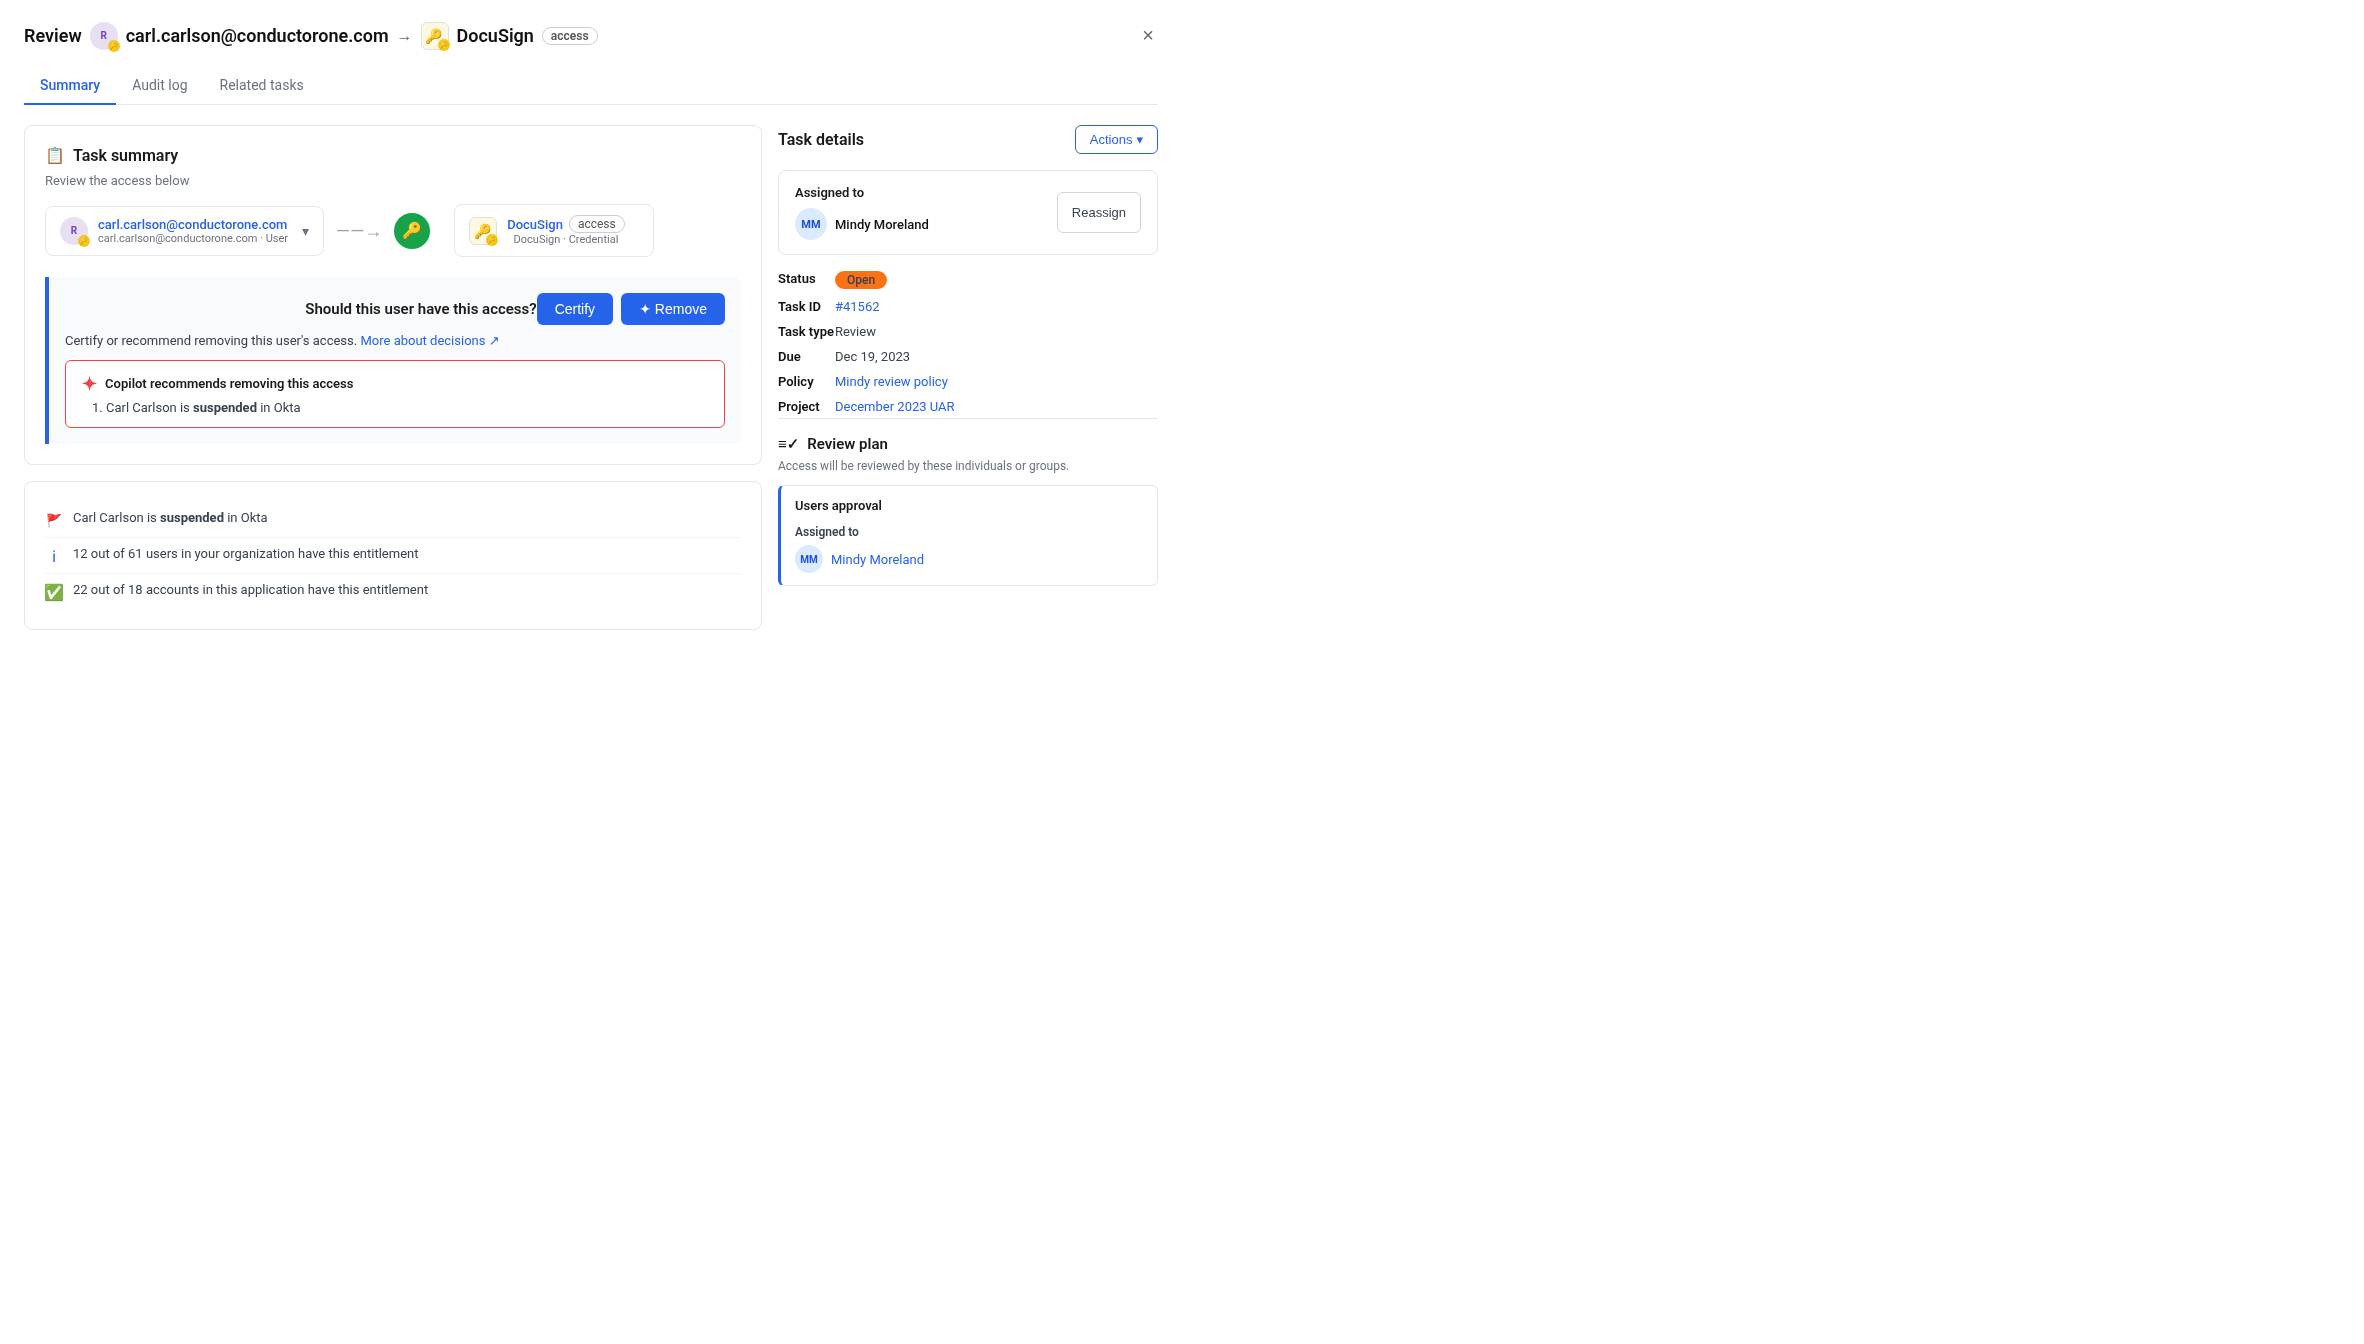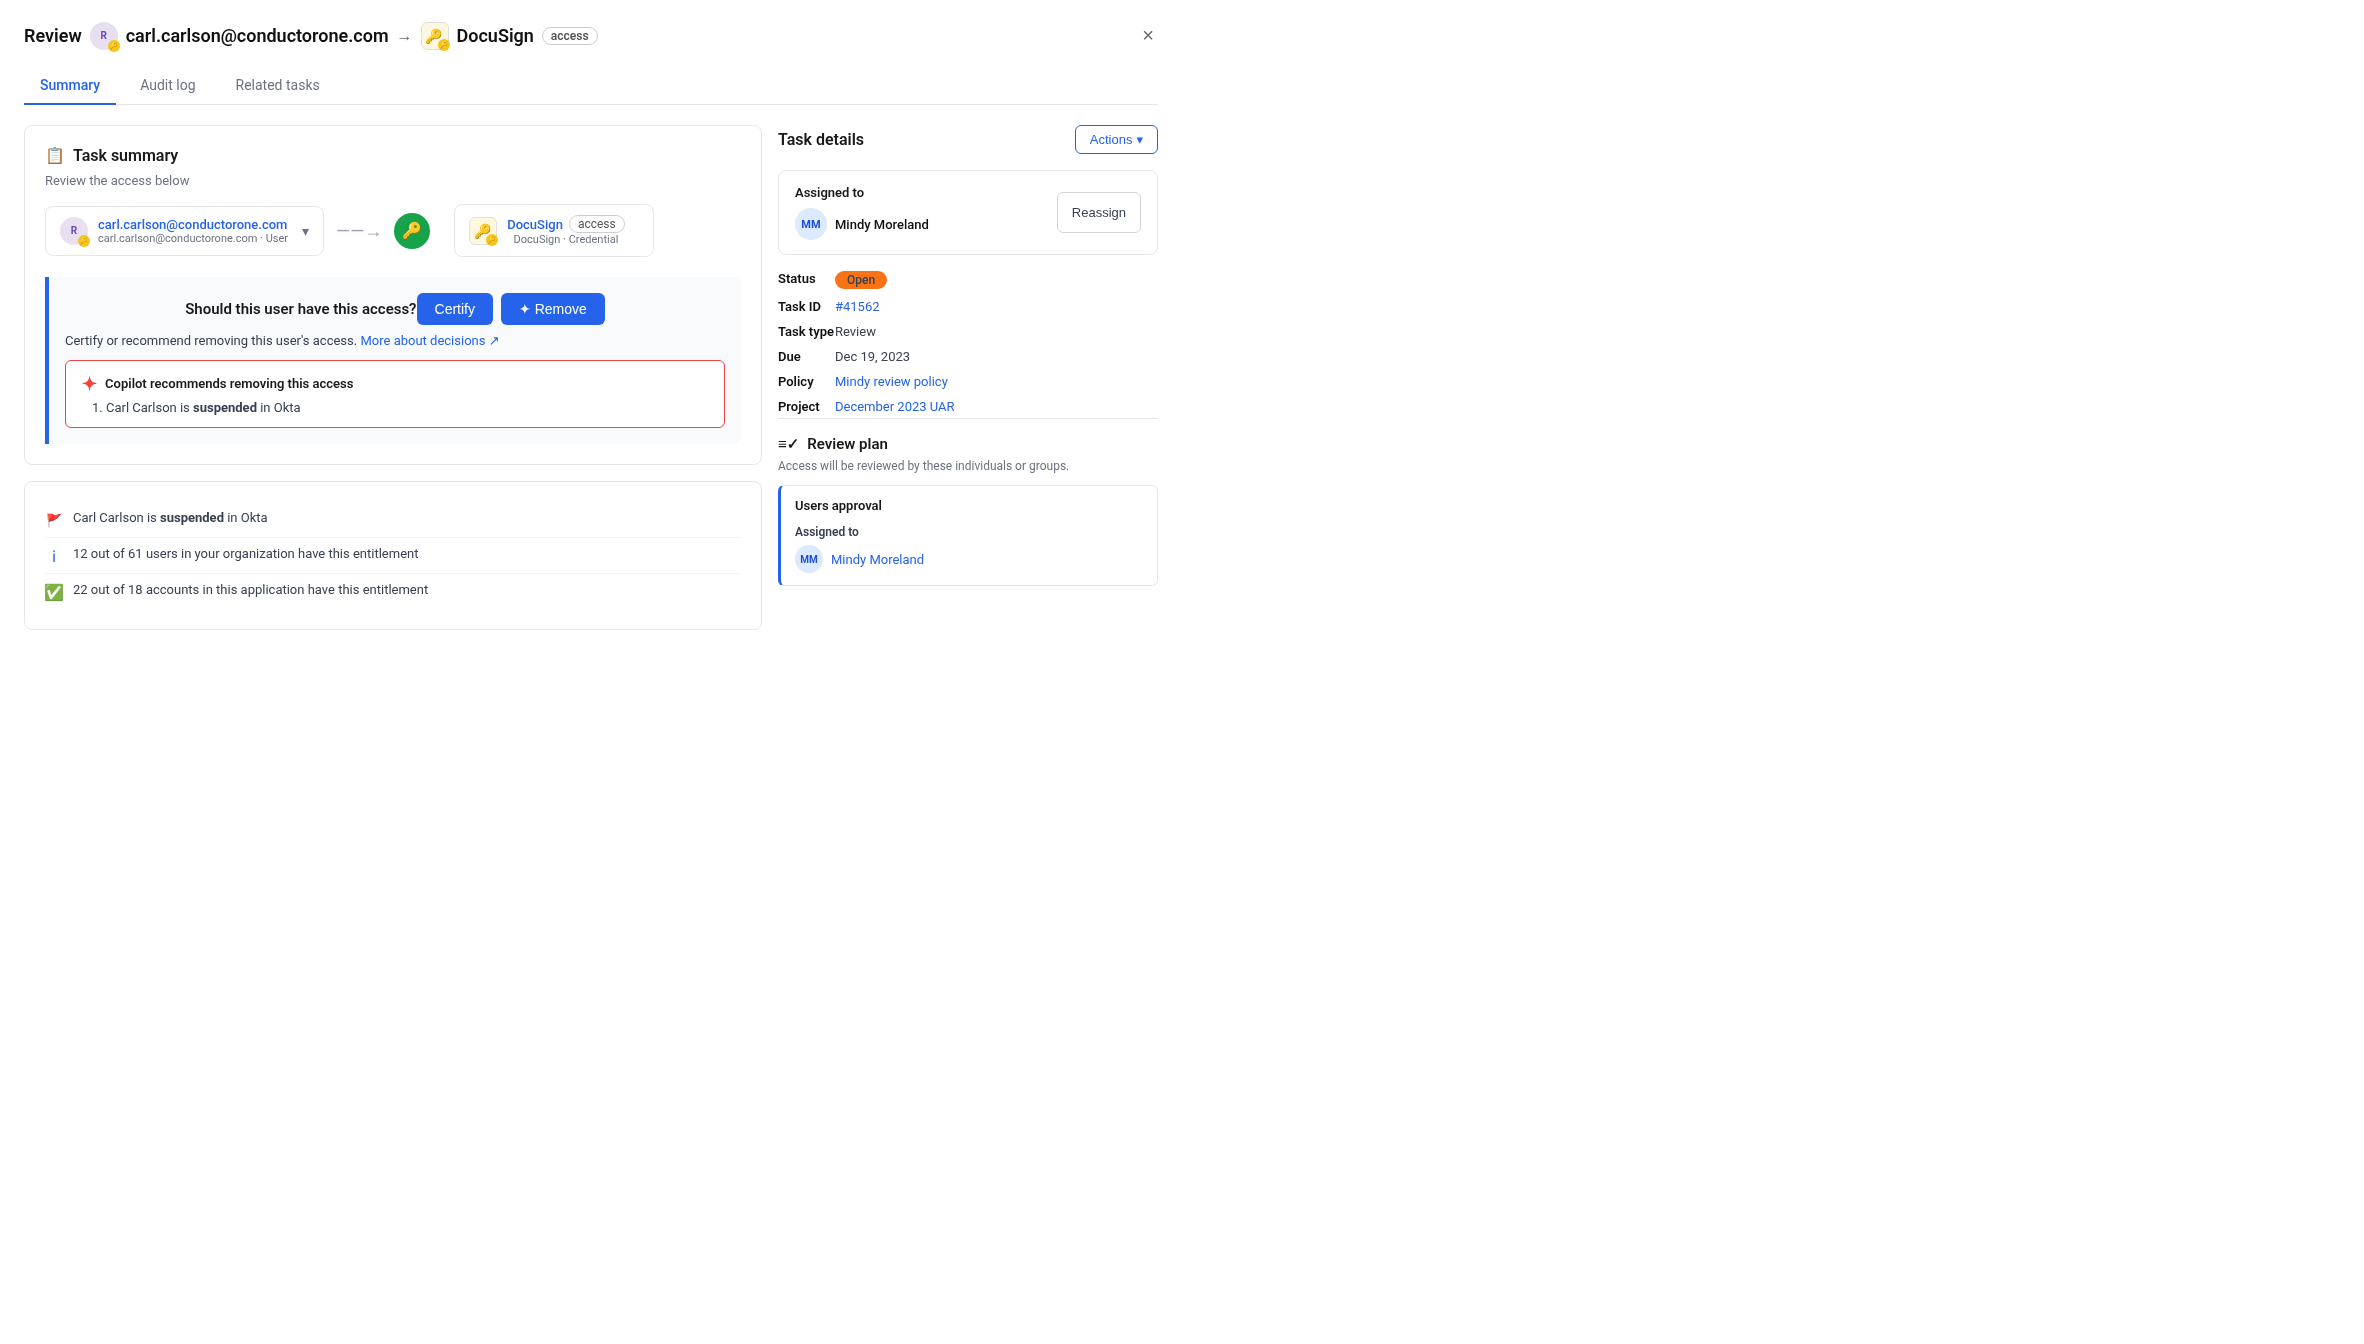--- a/index.html
+++ b/index.html
@@ -100,21 +100,21 @@
     .close-btn {
       background: none;
       border: none;
       cursor: pointer;
       font-size: 20px;
       color: #666;
       padding: 4px;
     }
     .tabs {
       display: flex;
-      gap: 8px;
+      gap: 0;
       border-bottom: 1px solid #e5e7eb;
       margin-bottom: 20px;
     }
     .tab {
       padding: 10px 16px;
       cursor: pointer;
       font-size: 14px;
       color: #6b7280;
       border-bottom: 2px solid transparent;
       margin-bottom: -1px;
@@ -210,21 +210,21 @@
     .decision-section {
       border-left: 4px solid #2563eb;
       padding: 16px;
       background: #f9fafb;
       border-radius: 0 8px 8px 0;
       margin-bottom: 0;
     }
     .decision-header {
       display: flex;
       align-items: center;
-      justify-content: center;
+      justify-content: flex-end;
       margin-bottom: 8px;
     }
     .decision-title {
       font-size: 15px;
       font-weight: 600;
     }
     .decision-buttons {
       display: flex;
       gap: 8px;
     }

